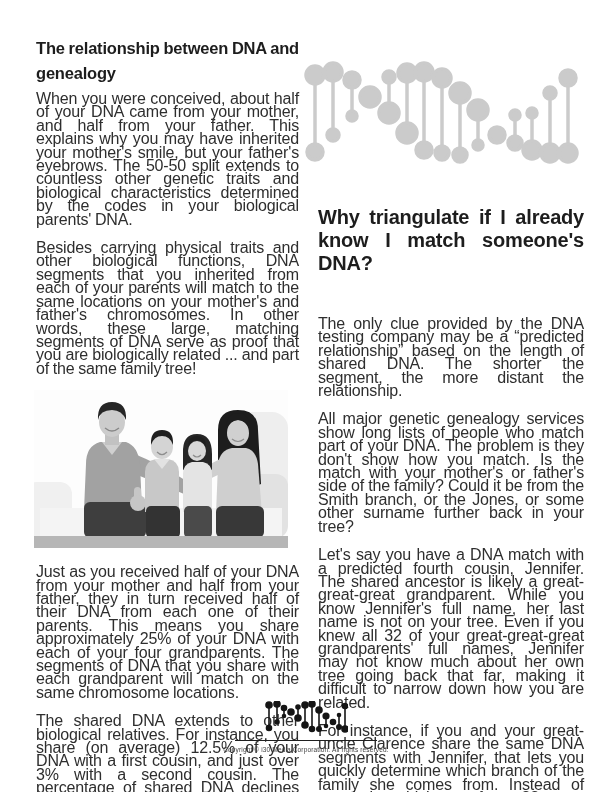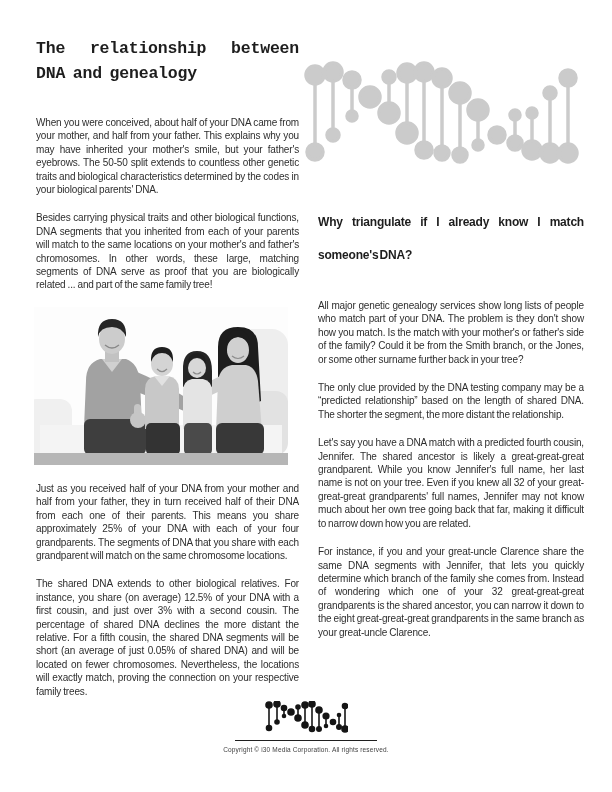--- a/index.html
+++ b/index.html
@@ -17,24 +17,24 @@
   .col { position: absolute; }
   .col-left  { left: 36px;  top: 36px;  width: 263px; }
   .col-right { left: 318px; top: 206px; width: 266px; }
   h1, h2 {
     color: #1d1d1d;
     font-weight: bold;
     text-align: justify;
     word-spacing: -2px;
     letter-spacing: -0.2px;
   }
-  h1 { font-size: 16.5px; line-height: 25px; margin-bottom: 30px; font-family: Liberation Mono, monospace; }
-  h2 { font-size: 12px;   line-height: 33px; margin-bottom: 27px; }
+  h1 { font-size: 16.5px; line-height: 25px; margin-bottom: 6px; }
+  h2 { font-size: 20px;   line-height: 23px; margin-bottom: 42px; }
   .bodytext p {
-    font-size: 10px;
+    font-size: 16px;
     line-height: 13.4px;
     text-align: justify;
     word-spacing: -0.6px;
     letter-spacing: -0.15px;
     margin-bottom: 15px;
     color: #2e2e2e;
   }
   .photo {
     width: 254px;
     height: 158px;
@@ -170,22 +170,22 @@
         <rect x="0" y="146" width="254" height="12" fill="#b6b6b6"></rect>
       </svg>
     </div>
 
     <p>Just as you received half of your DNA from your mother and half from your father, they in turn received half of their DNA from each one of their parents. This means you share approximately 25% of your DNA with each of your four grandparents. The segments of DNA that you share with each grandparent will match on the same chromosome locations.</p>
     <p>The shared DNA extends to other biological relatives. For instance, you share (on average) 12.5% of your DNA with a first cousin, and just over 3% with a second cousin. The percentage of shared DNA declines the more distant the relative. For a fifth cousin, the shared DNA segments will be short (an average of just 0.05% of shared DNA) and will be located on fewer chromosomes. Nevertheless, the locations will exactly match, proving the connection on your respective family trees.</p>
   </div>
 
   <div class="col col-right bodytext">
     <h2>Why triangulate if I already know I match someone's DNA?</h2>
+    <p>The only clue provided by the DNA testing company may be a “predicted relationship” based on the length of shared DNA. The shorter the segment, the more distant the relationship.</p>
     <p>All major genetic genealogy services show long lists of people who match part of your DNA. The problem is they don't show how you match. Is the match with your mother's or father's side of the family? Could it be from the Smith branch, or the Jones, or some other surname further back in your tree?</p>
-    <p>The only clue provided by the DNA testing company may be a “predicted relationship” based on the length of shared DNA. The shorter the segment, the more distant the relationship.</p>
     <p>Let's say you have a DNA match with a predicted fourth cousin, Jennifer. The shared ancestor is likely a great-great-great grandparent. While you know Jennifer's full name, her last name is not on your tree. Even if you knew all 32 of your great-great-great grandparents' full names, Jennifer may not know much about her own tree going back that far, making it difficult to narrow down how you are related.</p>
     <p>For instance, if you and your great-uncle Clarence share the same DNA segments with Jennifer, that lets you quickly determine which branch of the family she comes from. Instead of wondering which one of your 32 great-great-great grandparents is the shared ancestor, you can narrow it down to the eight great-great-great grandparents in the same branch as your great-uncle Clarence.</p>
   </div>
 
   <div class="footer">
     <svg class="dna-small" viewBox="0 0 84 32" xmlns="http://www.w3.org/2000/svg">
       <g stroke="#151515" stroke-width="1.6" fill="#151515">
         <line x1="5" y1="4" x2="5" y2="27"></line>
           <circle cx="5" cy="4" r="3"></circle>
           <circle cx="5" cy="27" r="2.5"></circle>

